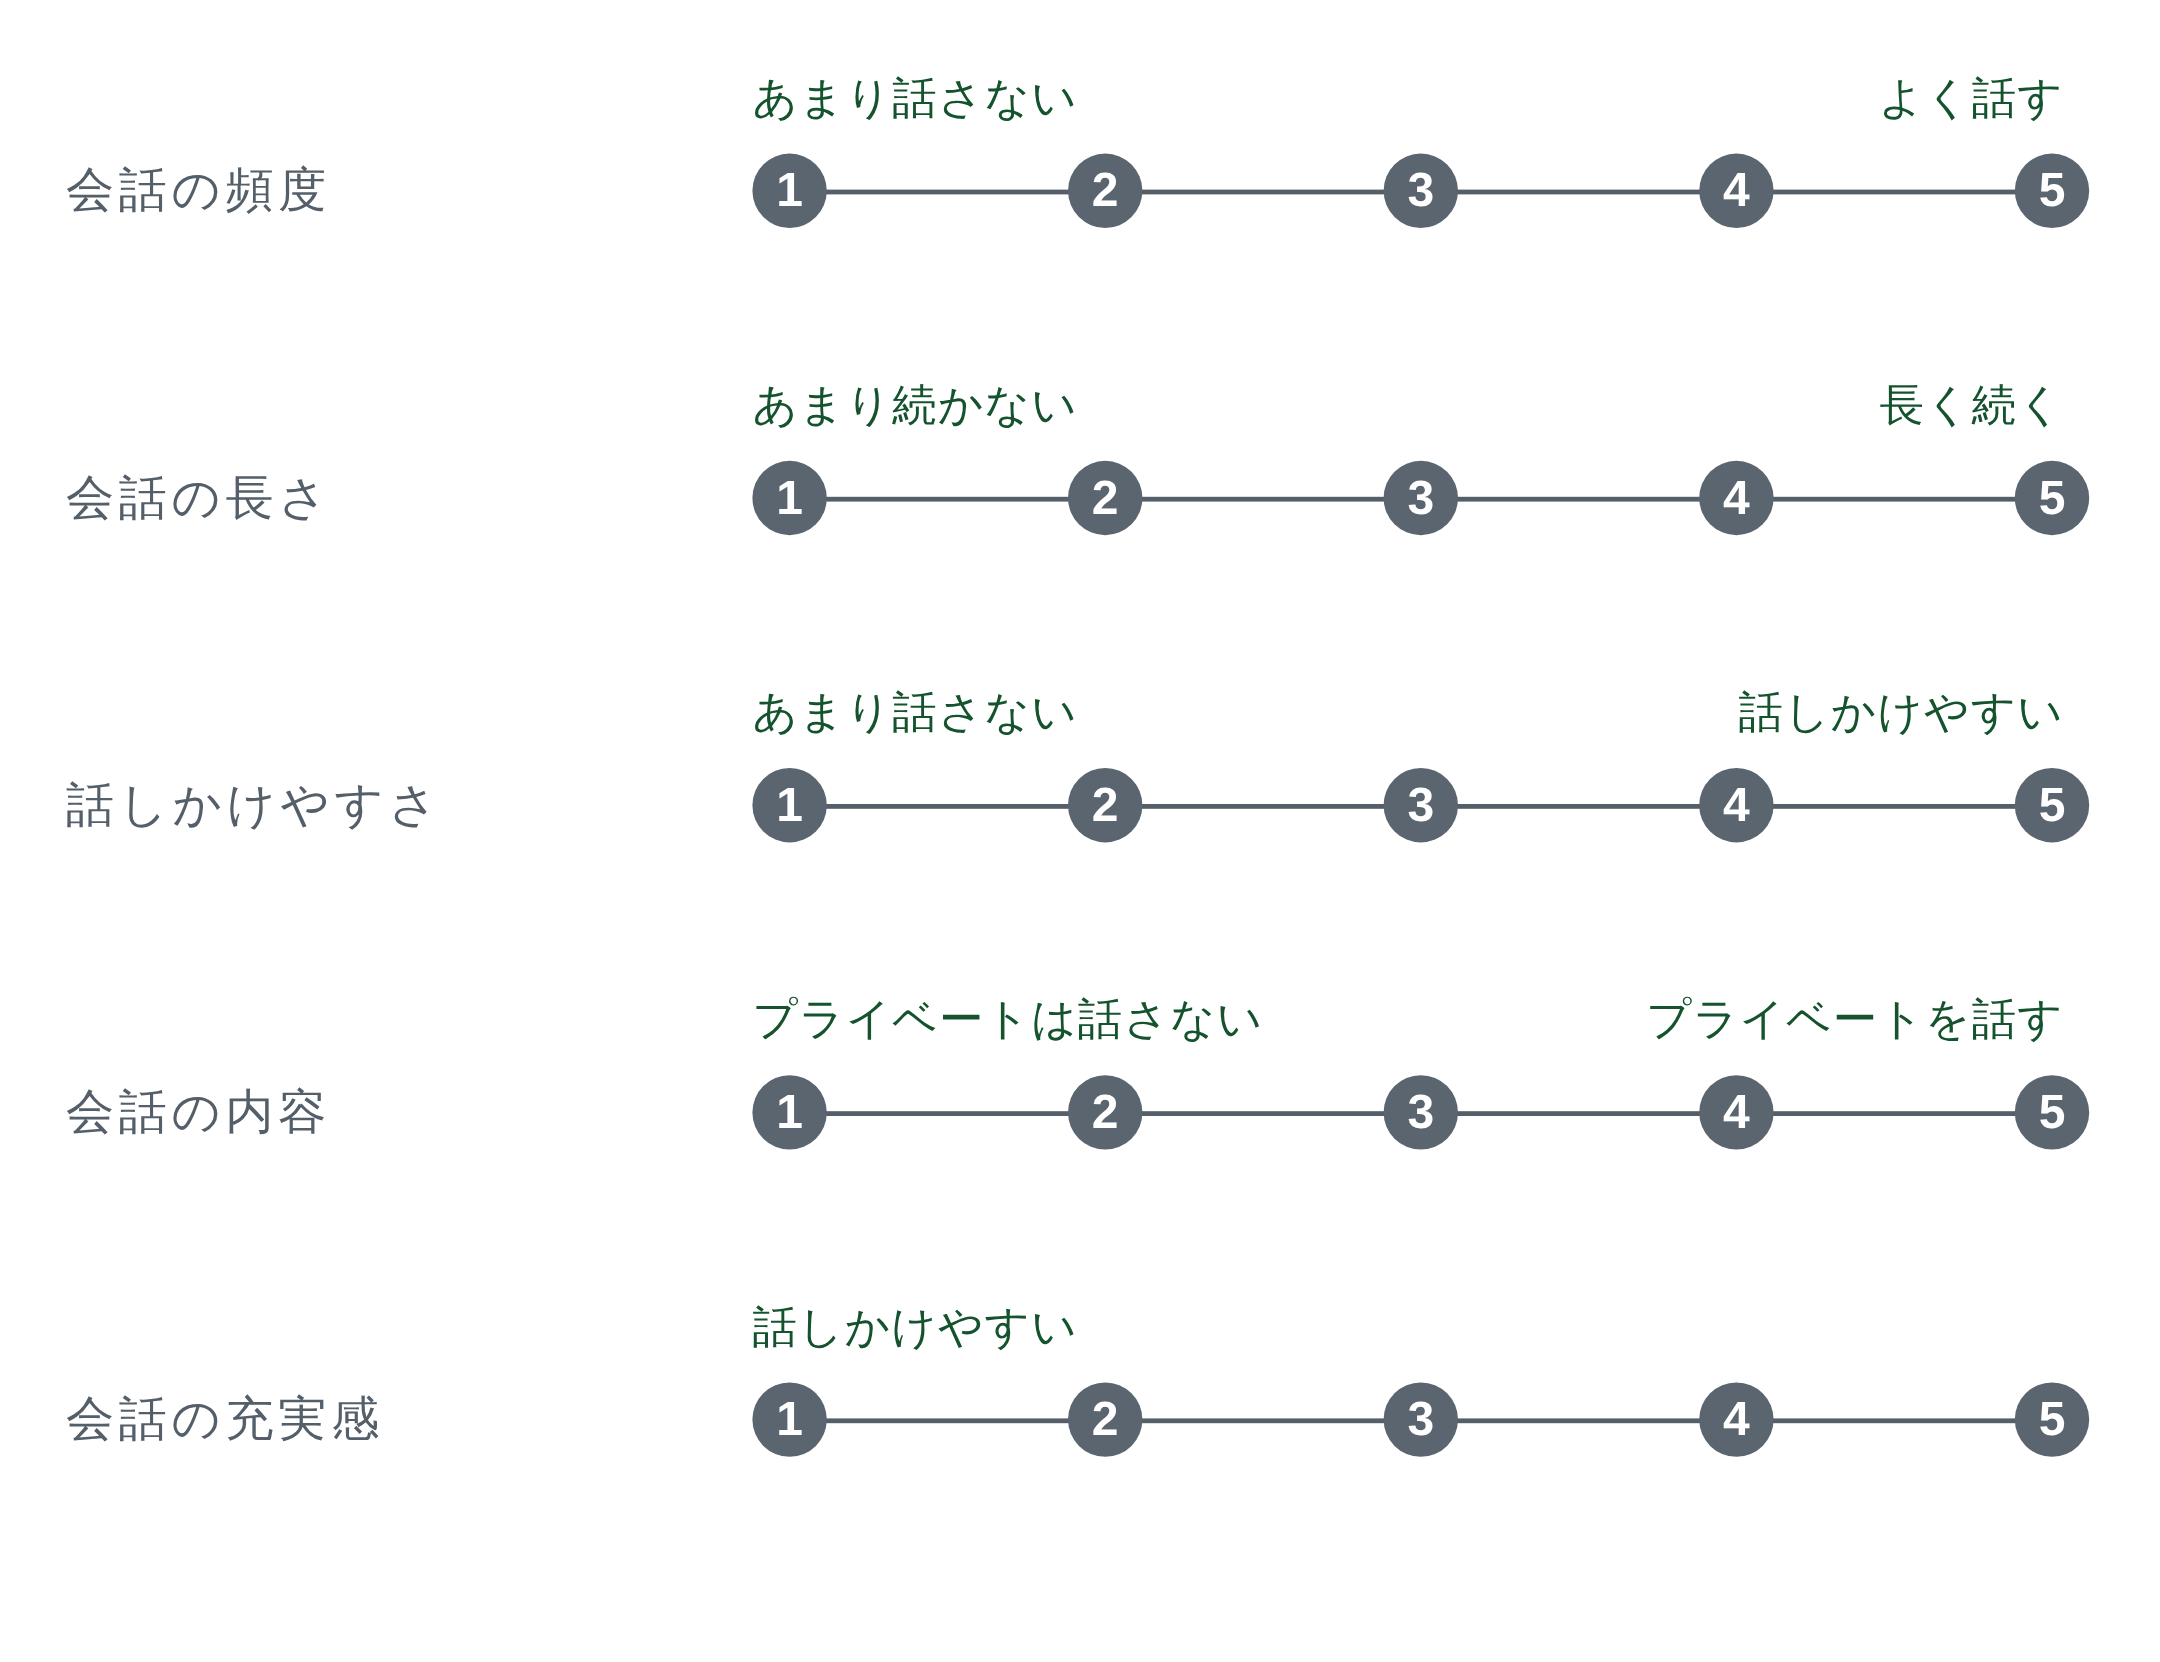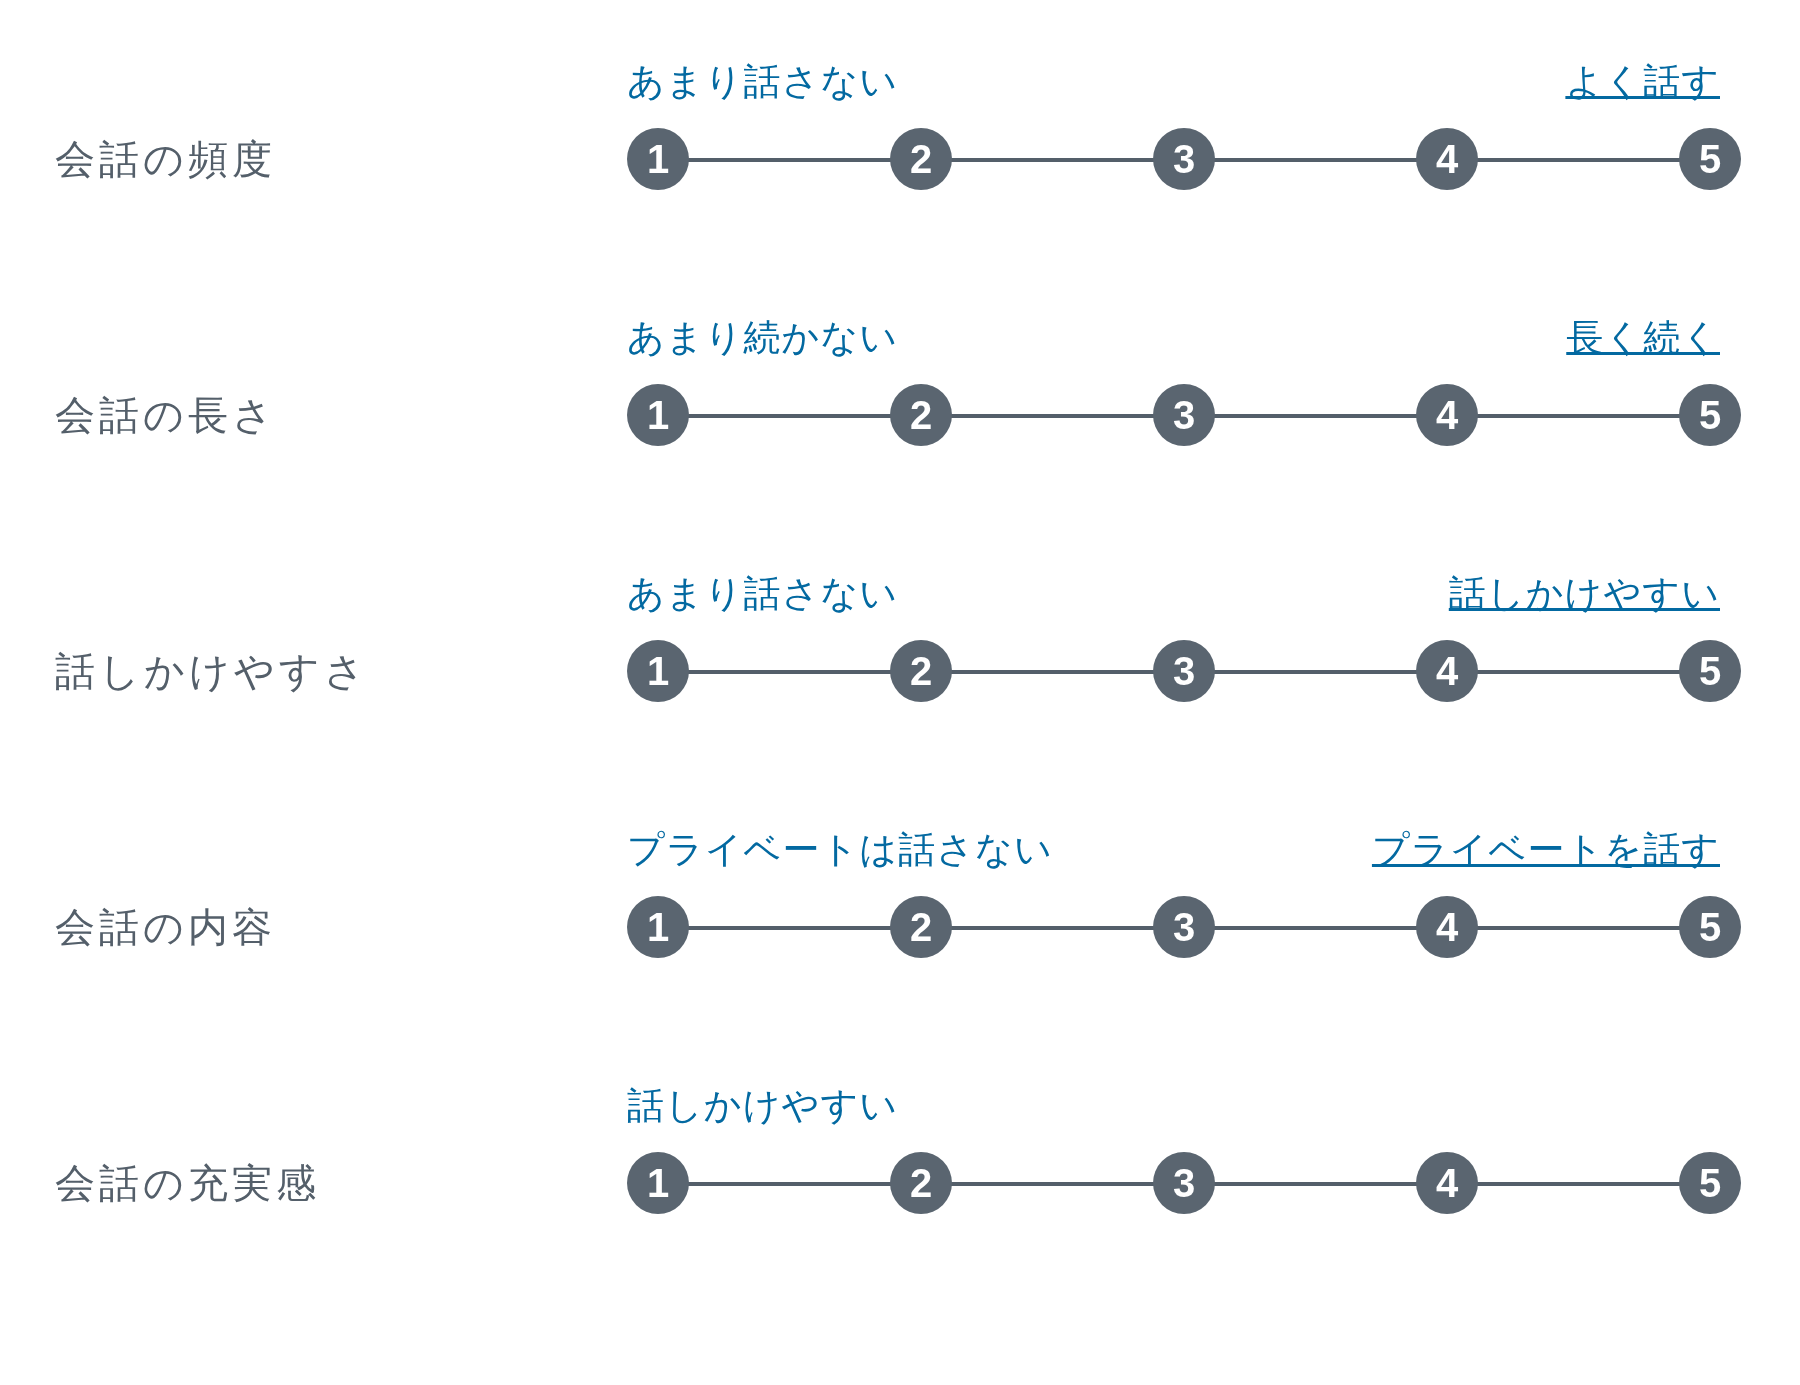--- a/index.html
+++ b/index.html
@@ -42,25 +42,25 @@
     white-space: nowrap;
   }
 
   
   .anchor {
     position: absolute;
     top: 60px;
     font-size: 37px;
     line-height: 44px;
     letter-spacing: 1px;
-    color: #0369a1;
+    color: #14532d;
     white-space: nowrap;
   }
   .anchor-low  { left: 627px; text-align: left; }
-  .anchor-high { right: 80px; text-align: right; text-decoration: underline; }
+  .anchor-high { right: 80px; text-align: right; }
 
   
   .track {
     position: absolute;
     left: 627px;
     top: 128px;
     width: 1114px;
     height: 64px;
   }
   .track-line {

